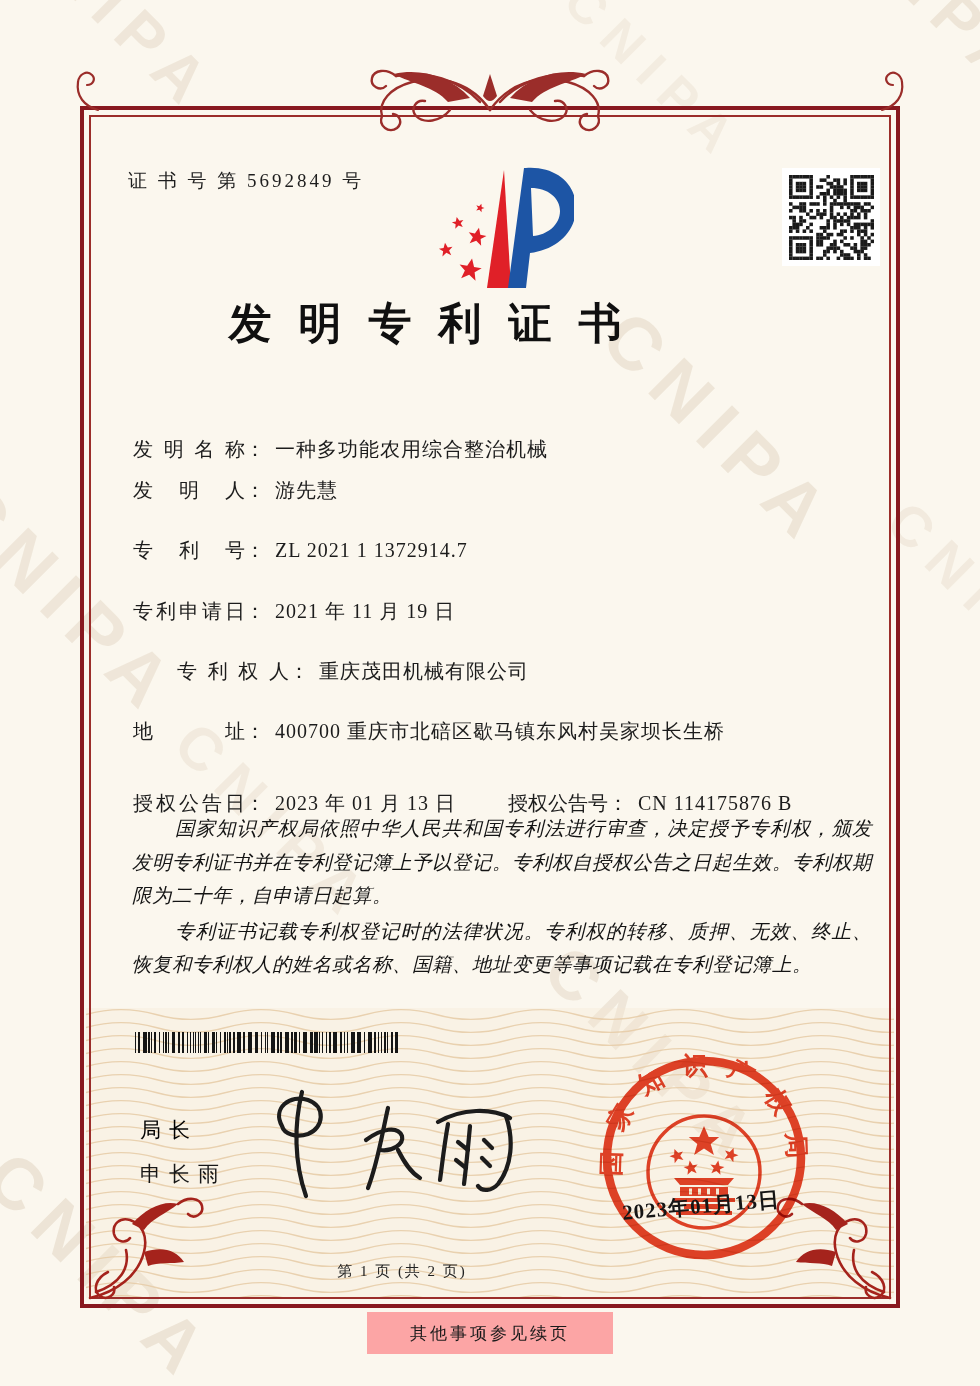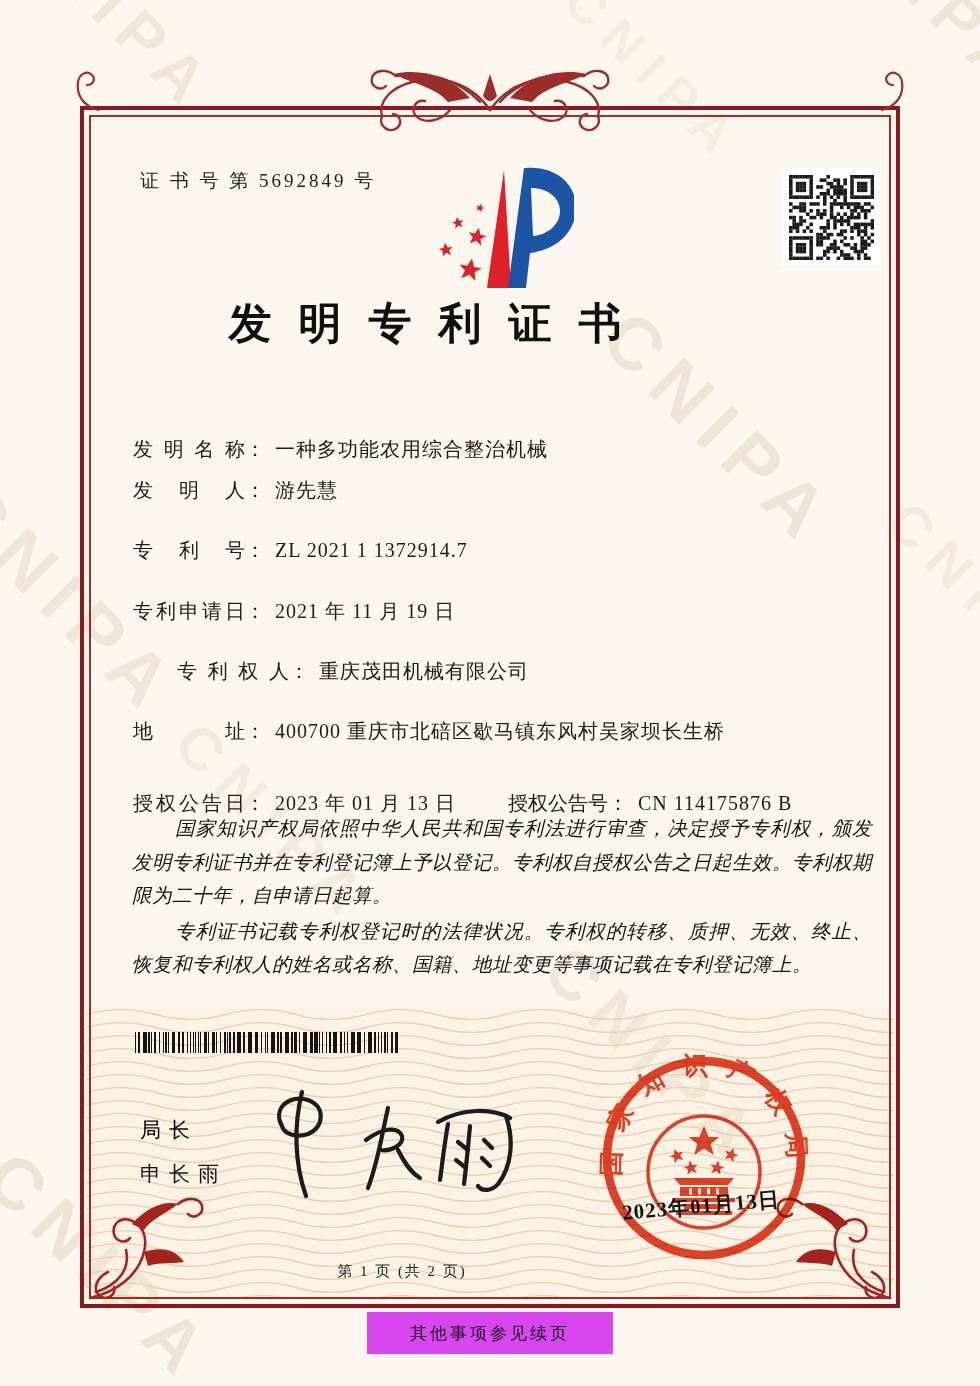--- a/index.html
+++ b/index.html
@@ -13,21 +13,21 @@
 
   
   .frame-outer{position:absolute;left:80px;top:106px;width:812px;height:1194px;
       border:4px solid #88191f;z-index:2;}
   .frame-inner{position:absolute;left:5px;top:5px;right:5px;bottom:5px;
       border:2px solid #9b2d2a;}
 
   .z{position:absolute;z-index:3;}
 
   
-  .cert-no{left:128px;top:168px;font-size:19px;letter-spacing:3px;color:#1e1e1e;margin-left:12px;}
+  .cert-no{left:128px;top:168px;font-size:19px;letter-spacing:3px;color:#1e1e1e;}
   .qr-box{left:782px;top:168px;width:98px;height:98px;background:#ffffff;z-index:3;}
   .qr-box svg{position:absolute;left:7px;top:7px;}
   .logo-box{left:414px;top:158px;z-index:3;}
 
   .title{left:0;top:295px;width:850px;text-align:center;font-size:43px;font-weight:700;
       letter-spacing:27px;text-indent:27px;color:#101010;}
 
   
   .frow{left:133px;font-size:20px;color:#1c1c1c;white-space:nowrap;}
   .flabel{display:inline-block;width:112px;text-align:justify;text-align-last:justify;}
@@ -49,21 +49,21 @@
   .officer-name{left:140px;top:1160px;font-size:21px;letter-spacing:8px;color:#161616;z-index:4;}
   .signature{left:268px;top:1082px;z-index:4;}
 
   .seal{left:598px;top:1052px;z-index:5;opacity:.95;mix-blend-mode:multiply;}
   .seal-date{left:596px;top:1192px;width:210px;font-size:21px;font-weight:700;color:#151515;
       letter-spacing:1px;transform:rotate(-5deg);z-index:6;text-align:center;}
 
   .page-info{left:0;top:1262px;width:804px;text-align:center;font-size:15px;
       letter-spacing:2px;color:#222;z-index:4;}
 
-  .note-strip{left:367px;top:1312px;width:246px;height:42px;background:#d946ef;
+  .note-strip{left:367px;top:1312px;width:246px;height:42px;background:#fca5a5;
       z-index:3;display:flex;align-items:center;justify-content:center;}
   .note-strip span{font-size:17px;letter-spacing:3px;color:#1a1a1a;}
 
   .ornament{z-index:4;pointer-events:none;}
 </style>
 </head>
 <body>
 
 <div id="cert">
 

